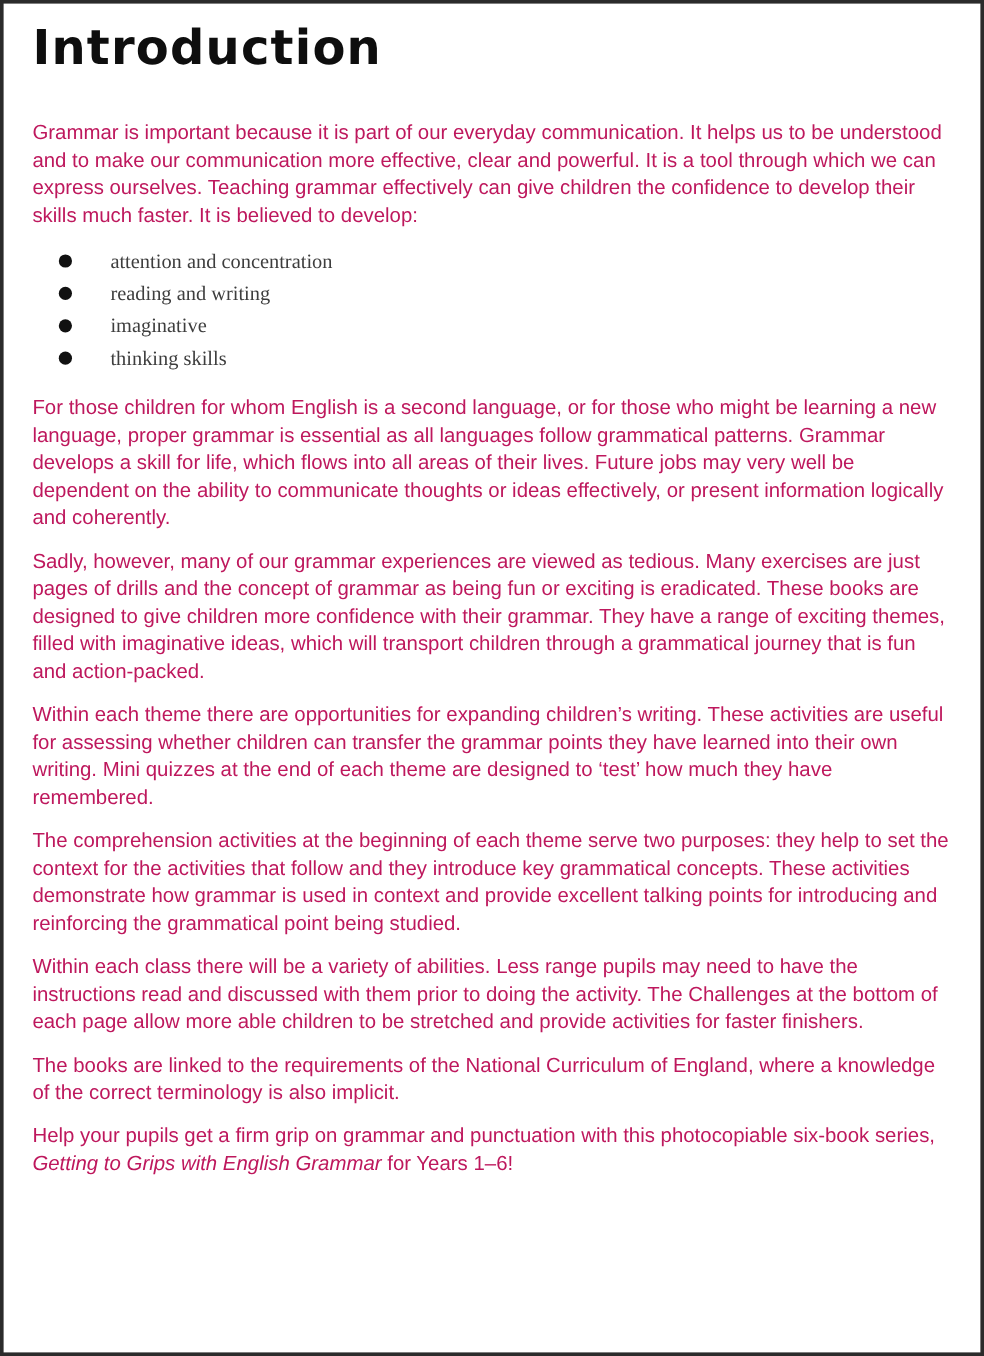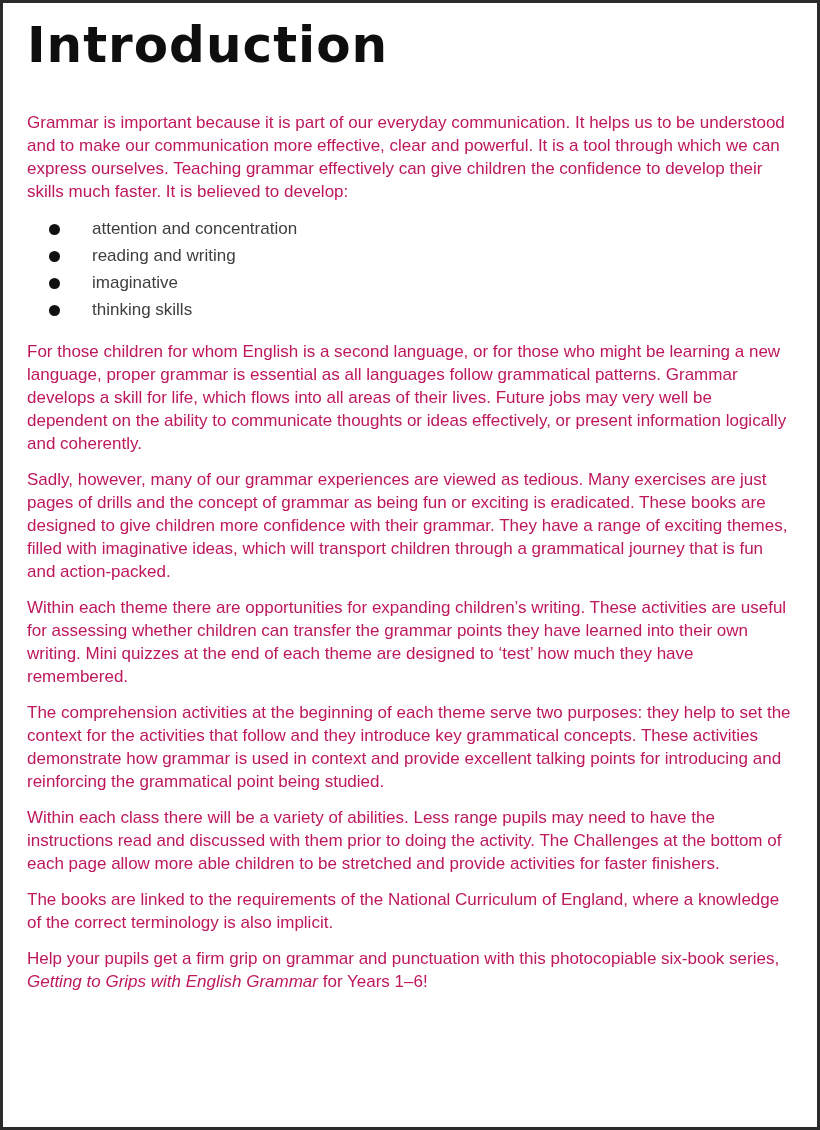--- a/index.html
+++ b/index.html
@@ -16,36 +16,37 @@
     overflow: hidden;
     font-family: "Liberation Sans", sans-serif;
   }
   .content {
     padding: 14px 24px 0 24px;
   }
   .doc-title {
     margin: 0 0 36px 0;
     font-family: "DejaVu Sans", sans-serif;
     font-weight: 900;
-    font-size: 50px;
+    font-size: 40px;
     line-height: 1.15;
     letter-spacing: 1px;
     color: #0e0e0e;
   }
   .para {
     margin: 0 0 13px 0;
     font-size: 17px;
     line-height: 23px;
     color: #be185d;
     max-width: 772px;
   }
   .bullet-list {
     list-style: none;
     margin: 4px 0 16px 0;
     padding: 0;
+    font-family: Liberation Serif, serif;
   }
   .bullet-item {
     display: flex;
     align-items: center;
     height: 27px;
     font-size: 17px;
     color: #3e3e3e;
   }
   .bullet-dot {
     flex: 0 0 auto;

